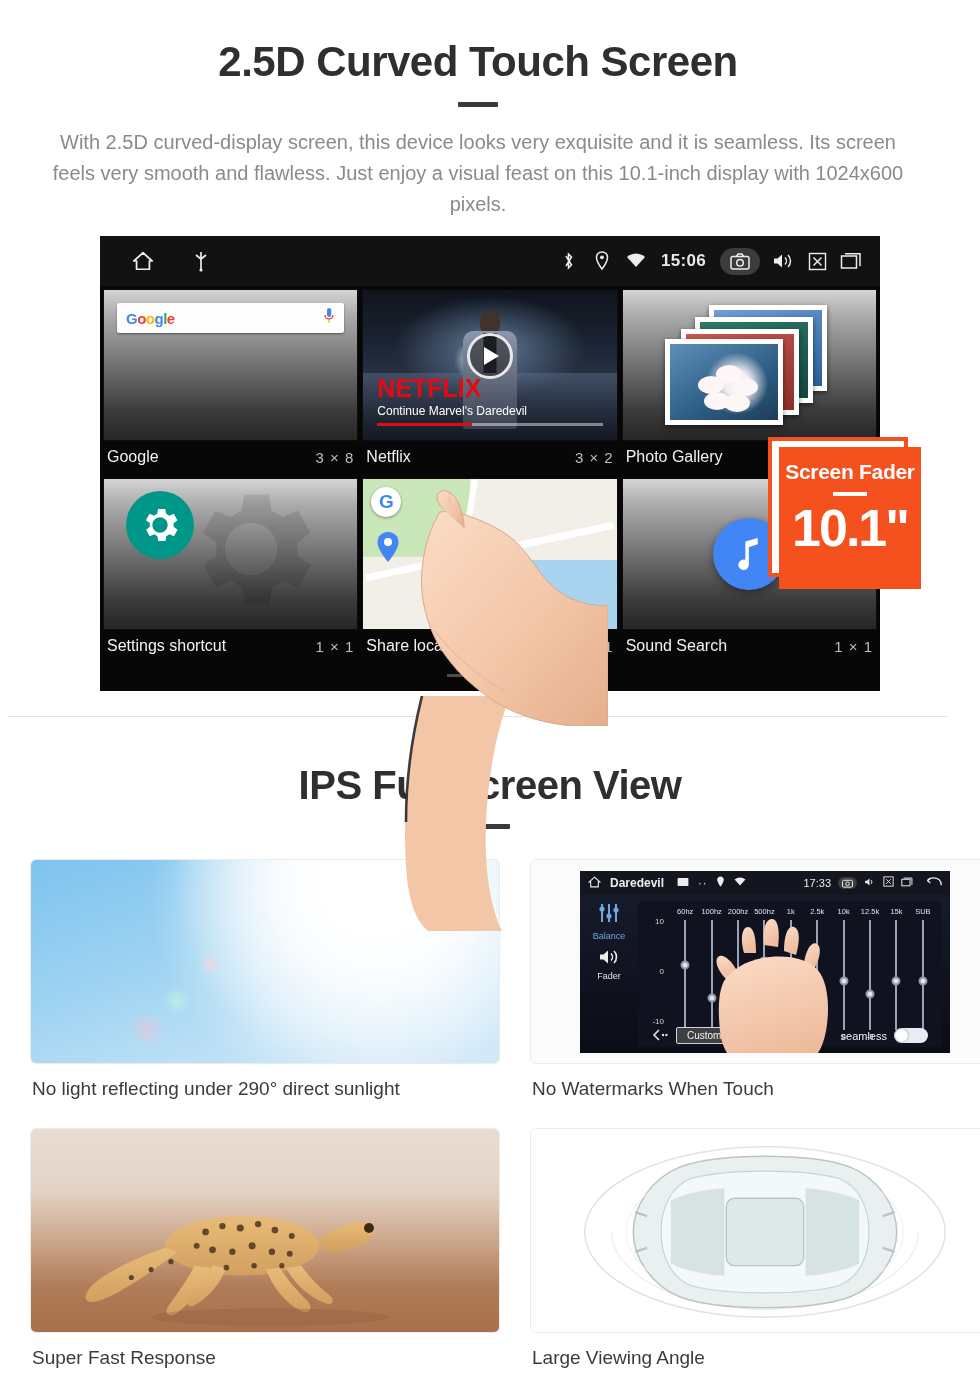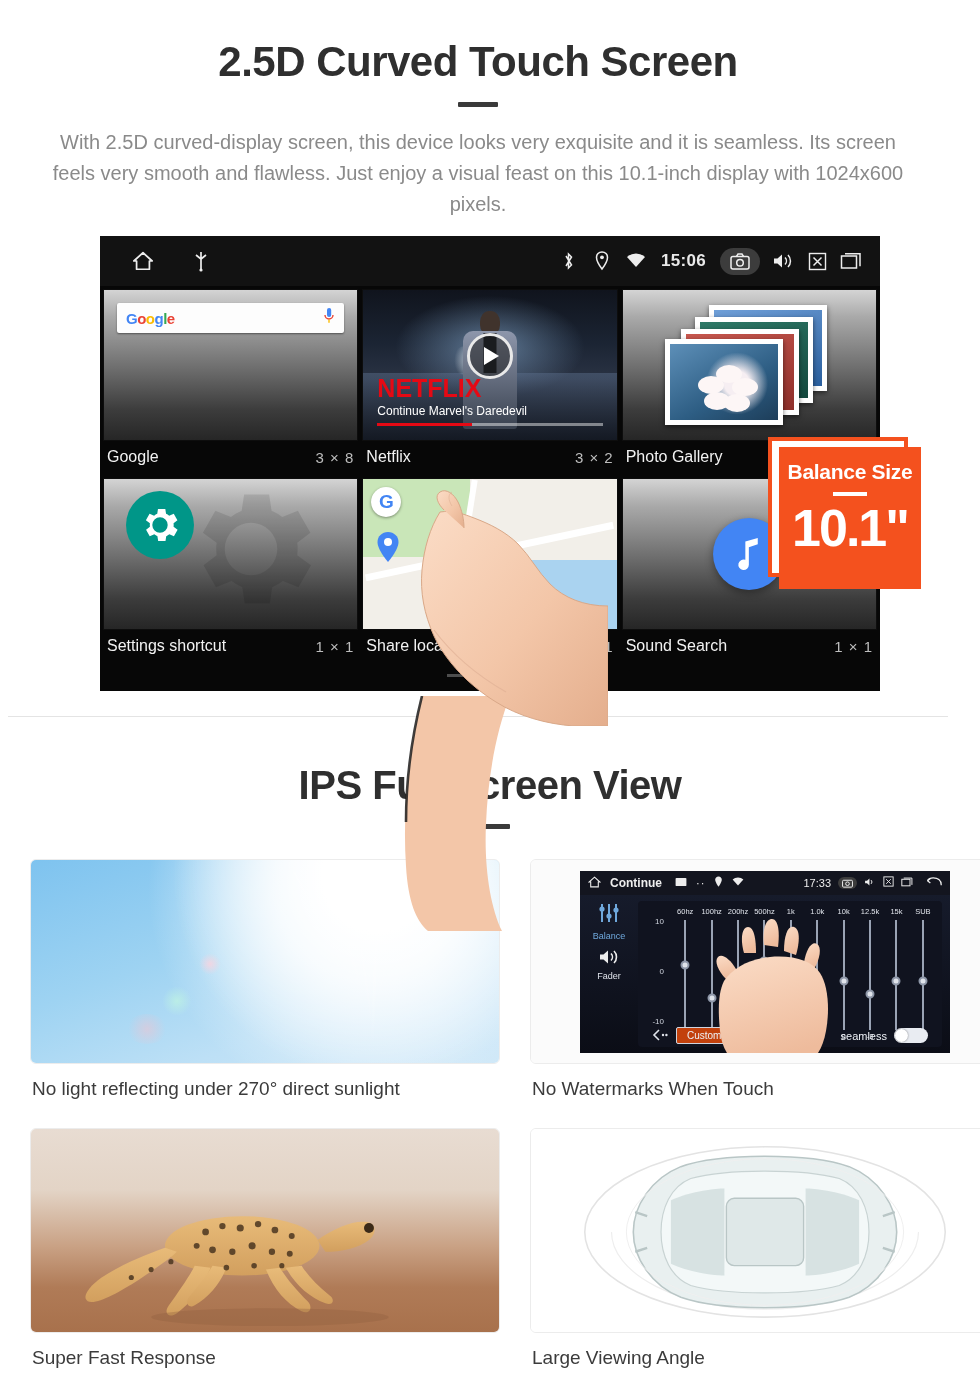--- a/index.html
+++ b/index.html
@@ -245,21 +245,21 @@
   .eq-cols { display:flex; height:100%; }
   .eq-scale { width:28px; position:relative; color:#cfd4de; font-size:8px; }
   .eq-scale span { position:absolute; right:8px; }
   .eq-band { flex:1; display:flex; flex-direction:column; align-items:center; }
   .eq-band .bname { font-size:7.5px; color:#dfe3ea; height:11px; }
   .eq-track { flex:1; width:2px; background:#9aa3b4; position:relative; margin:2px 0; }
   .eq-knob { position:absolute; left:50%; transform:translate(-50%,-50%); width:9px;height:9px;border-radius:50%;
              background:#dfe3ea; border:2px solid #8e97a8; }
   .eq-band .bval { font-size:7.5px; color:#dfe3ea; height:11px; }
   .amp-foot { position:absolute; left:0; right:0; bottom:2px; display:flex; align-items:center; padding:0 14px; gap:8px; }
-  .amp-custom { border:1px solid #cfd4de; color:#eef1f6; font-size:10px; padding:2px 10px; border-radius:2px; background:#c2410c;}
+  .amp-custom { border:1px solid #cfd4de; color:#eef1f6; font-size:10px; padding:2px 10px; border-radius:2px; background:#404040;}
   .amp-loud { margin-left:auto; display:flex; align-items:center; gap:7px; color:#eef1f6; font-size:11px; }
   .toggle { width:34px;height:15px;border-radius:8px;background:#e9ecf2; position:relative; }
   .toggle i { position:absolute; left:1px; top:1px; width:13px;height:13px;border-radius:50%;background:#fff;box-shadow:0 0 2px rgba(0,0,0,.5); }
   .amp-hand { position:absolute; left:128px; top:48px; width:130px; height:146px; z-index:4; }
 
   
   .cheetah { position:absolute; inset:0;
     background:linear-gradient(180deg,#e8dcd2 0%,#e3d4c6 30%,#c9a184 58%,#b07b57 78%,#a8714c 100%);
   }
   
@@ -487,21 +487,21 @@
       <path d="M56 144 C74 168 100 190 128 206" fill="none" stroke="#e0b195" stroke-width="1.2" opacity=".7"></path>
       <path d="M74 20 C70 14 70 8 74 6" fill="none" stroke="#e0b195" stroke-width="1" opacity=".6"></path>
     </svg>
     <svg class="hand-shadow" viewBox="0 0 130 235">
       <path d="M30 0 C18 50 10 110 14 170 C16 205 24 225 36 235 L110 235 C98 210 92 170 94 128 C96 80 104 36 118 0 Z" fill="#f3c6a8"></path>
       <path d="M30 0 C20 40 14 84 14 126" fill="none" stroke="#1d1d1d" stroke-width="2.6" opacity=".85"></path>
     </svg>
 
     <div class="badge-outline"></div>
     <div class="badge">
-      <div class="badge-t">Balance Size</div>
+      <div class="badge-t">Screen Fader</div>
       <div class="badge-rule"></div>
       <div class="badge-n">10.1"</div>
     </div>
 
   </div>
 
   <div class="divider"></div>
 </div>
 
 <div class="sec2">
@@ -515,34 +515,34 @@
         <div class="sun"></div>
         <div class="ray" style="left:62%;top:4%;width:3px;height:70%;transform:rotate(-18deg);opacity:.55"></div>
         <div class="ray" style="left:68%;top:4%;width:2px;height:82%;transform:rotate(-8deg);opacity:.5"></div>
         <div class="ray" style="left:74%;top:4%;width:3px;height:88%;transform:rotate(2deg);opacity:.55"></div>
         <div class="ray" style="left:80%;top:4%;width:2px;height:74%;transform:rotate(12deg);opacity:.45"></div>
         <div class="ray" style="left:56%;top:6%;width:2px;height:52%;transform:rotate(-28deg);opacity:.4"></div>
         <div class="flare" style="left:36%;top:46%;width:22px;height:22px;background:radial-gradient(circle,rgba(255,210,220,.75),rgba(255,210,220,0) 70%)"></div>
         <div class="flare" style="left:28%;top:62%;width:30px;height:30px;background:radial-gradient(circle,rgba(200,255,220,.55),rgba(200,255,220,0) 70%)"></div>
         <div class="flare" style="left:20%;top:76%;width:44px;height:30px;background:radial-gradient(circle,rgba(255,190,200,.45),rgba(255,190,200,0) 70%)"></div>
       </div>
-      <div class="caption">No light reflecting under 270° direct sunlight</div>
+      <div class="caption">No light reflecting under 290° direct sunlight</div>
     </div>
 
     <div class="card">
       <div class="thumb">
         <div class="amp">
           <div class="amp-screen">
             <div class="amp-sb">
               <span>
                 <svg width="13" height="12" viewBox="0 0 24 22">
                     <path d="M12 2 L22 11 h-3 v9 h-14 v-9 H2 Z" fill="none" stroke="#ededed" stroke-width="2"></path>
                   </svg>
               </span>
-              <span class="amp-title">Continue</span>
+              <span class="amp-title">Daredevil</span>
               <span>
                 <svg width="12" height="10" viewBox="0 0 14 11">
                     <rect x="0.7" y="0.7" width="12.6" height="9.6" rx="1" fill="#ededed"></rect>
                   </svg>
               </span>
               <span style="letter-spacing:1px">··</span>
               <span>
                 <svg width="9" height="12" viewBox="0 0 14 20">
                     <path d="M7 1 C3.7 1 1.5 3.4 1.5 6.4 C1.5 10.5 7 18 7 18 S12.5 10.5 12.5 6.4 C12.5 3.4 10.3 1 7 1 Z" fill="#ededed"></path>
                   </svg>
@@ -643,21 +643,21 @@
                       <div class="bval">0</div>
                     </div>
                   <div class="eq-band">
                       <div class="bname">1k</div>
                       <div class="eq-track">
                         <span class="eq-knob" style="top:56%"></span>
                       </div>
                       <div class="bval">0</div>
                     </div>
                   <div class="eq-band">
-                      <div class="bname">1.0k</div>
+                      <div class="bname">2.5k</div>
                       <div class="eq-track">
                         <span class="eq-knob" style="top:68%"></span>
                       </div>
                       <div class="bval">-3</div>
                     </div>
                   <div class="eq-band">
                       <div class="bname">10k</div>
                       <div class="eq-track">
                         <span class="eq-knob" style="top:56%"></span>
                       </div>

